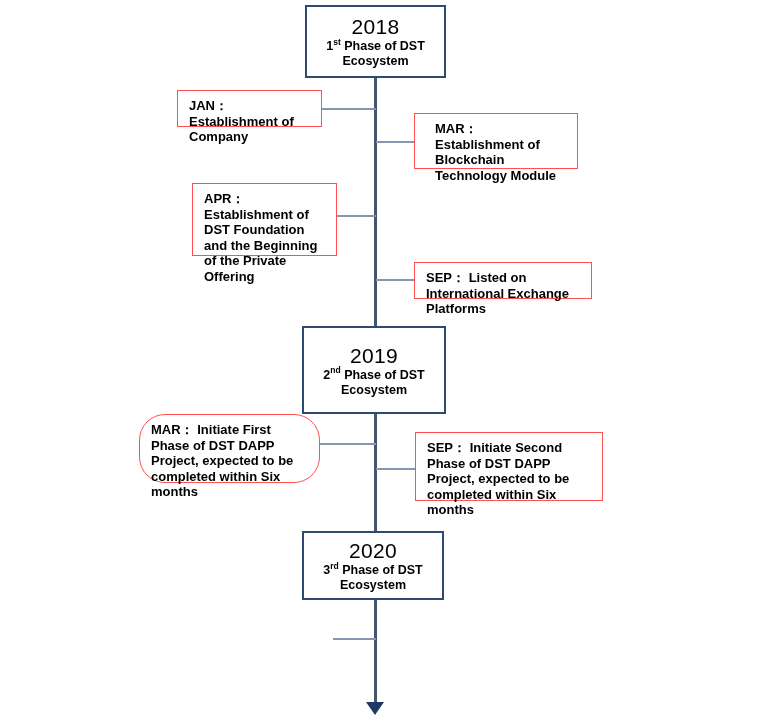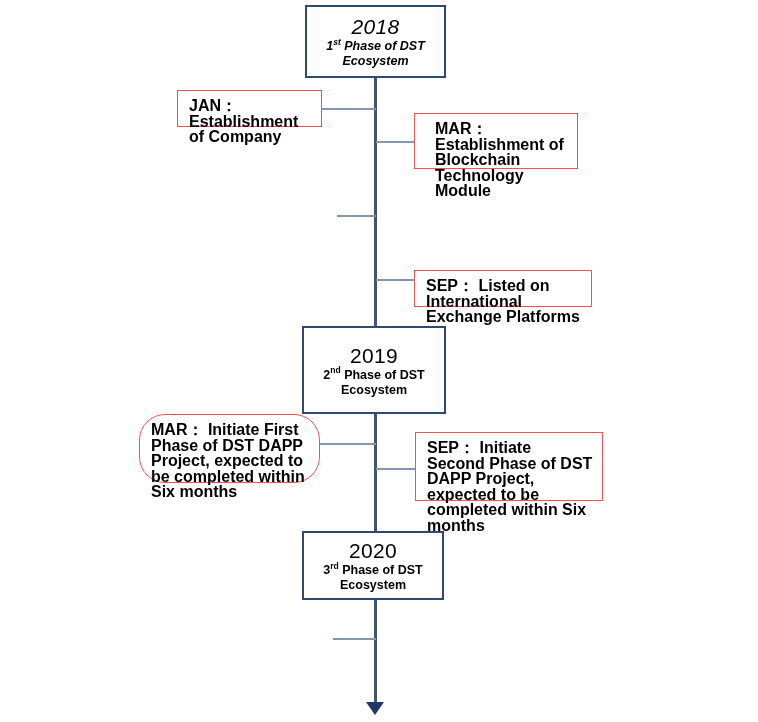--- a/index.html
+++ b/index.html
@@ -71,32 +71,32 @@
     font-weight: bold;
     padding: 0 8px;
   }
   .year-sub sup {
     font-size: 8.5px;
     vertical-align: super;
     line-height: 0;
     margin-top: 24px;
   }
 
-  #year-box-2018 { left: 305px; top: 5px;   width: 141px; height: 73px; font-style: italic; }
+  #year-box-2018 { left: 305px; top: 5px;   width: 141px; height: 73px; }
   #year-box-2019 { left: 302px; top: 326px; width: 144px; height: 88px; }
   #year-box-2020 { left: 302px; top: 531px; width: 142px; height: 69px; justify-content: center; }
 
   
   .milestone-box {
     position: absolute;
     box-sizing: border-box;
     border: 1.5px solid #ff5050;
     background: #ffffff;
     color: #000000;
-    font-size: 16px;
+    font-size: 13px;
     line-height: 15.5px;
     font-weight: bold;
     padding: 7px 9px 7px 11px;
     z-index: 3;
   }
   .milestone-box .month { white-space: nowrap; }
 
   
   .connector {
     position: absolute;
@@ -151,22 +151,25 @@
   </div>
 
   <div class="milestone-box" style="left:177px; top:90px; width:145px; height:37px;">
     <span class="month">JAN：</span><span> Establishment of Company</span>
   </div>
 
   <div class="milestone-box" style="left:414px; top:113px; width:164px; height:56px;padding-left:20px;">
     <span class="month">MAR：</span><span> Establishment of Blockchain Technology Module</span>
   </div>
 
+  <div class="milestone-box" style="left:192px; top:183px; width:145px; height:73px;">
+    <span class="month">APR：</span><span> Establishment of DST Foundation and the Beginning of the Private Offering</span>
+  </div>
 
-  <div class="milestone-box" style="left:414px; top:262px; width:178px; height:37px;margin-top:8px;">
+  <div class="milestone-box" style="left:414px; top:262px; width:178px; height:37px;">
     <span class="month">SEP：</span><span> Listed on International Exchange Platforms</span>
   </div>
 
   <div class="milestone-box" style="left:139px; top:414px; width:181px; height:69px;border-radius:26px;">
     <span class="month">MAR：</span><span> Initiate First Phase of DST DAPP Project, expected to be completed within Six months</span>
   </div>
 
   <div class="milestone-box" style="left:415px; top:432px; width:188px; height:69px;">
     <span class="month">SEP：</span><span> Initiate Second Phase of DST DAPP Project, expected to be completed within Six months</span>
   </div>

